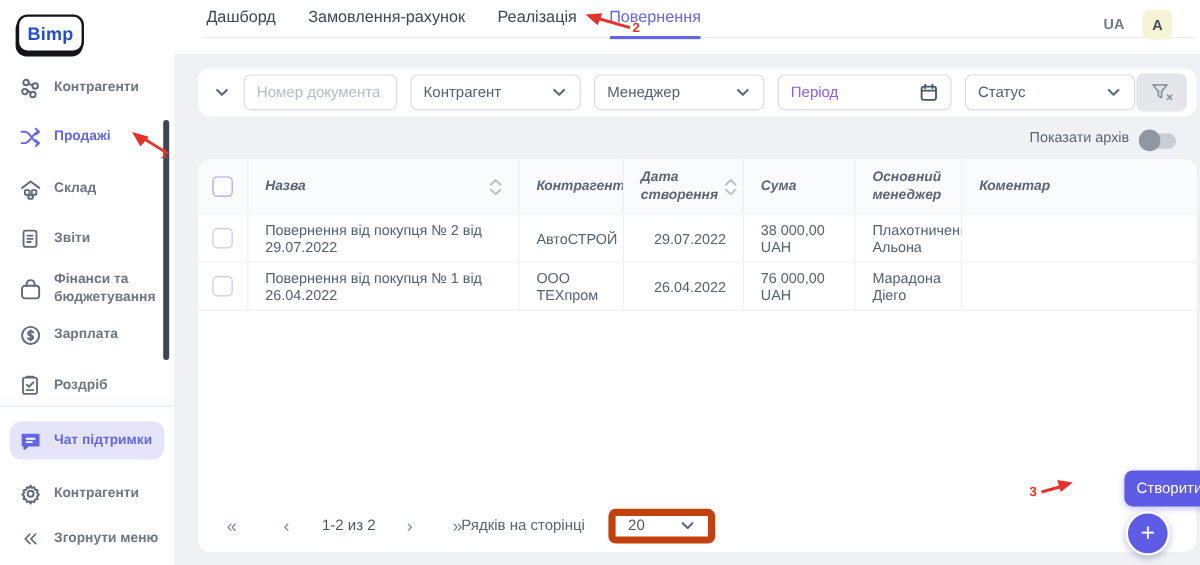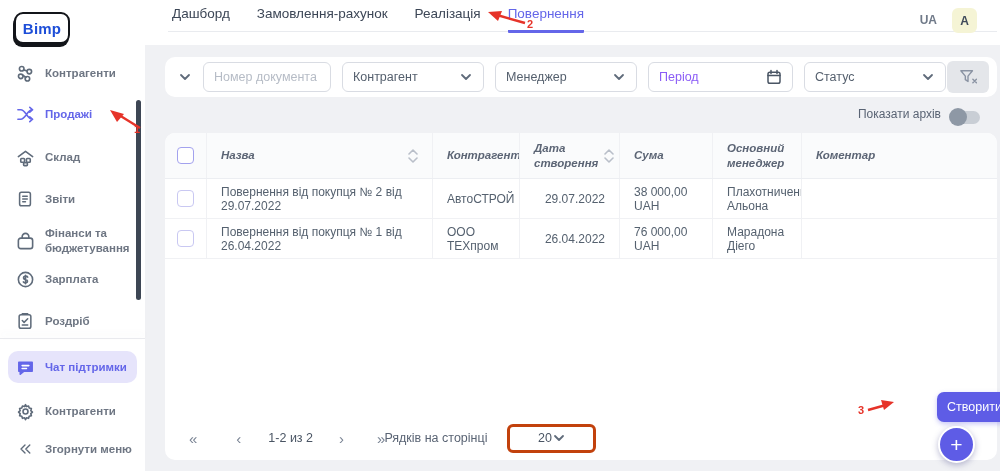--- a/index.html
+++ b/index.html
@@ -73,22 +73,22 @@
   .cbx { width:17px; height:17px; border:1.6px solid #c9c8f2; border-radius:4px; background:#fff; cursor:pointer; }
   .thead .cbx { border-color:#a3a2ee; }
   .sort { display:flex; flex-direction:column; gap:2px; margin-left:auto; padding-left:6px; cursor:pointer; }
   .sort svg { stroke:#b9bfc9; fill:none; stroke-width:1.6; stroke-linecap:round; stroke-linejoin:round; }
 
   
   .pagebar { position:absolute; left:16px; bottom:2px; height:40px; display:flex; align-items:center; font-size:12.5px; color:#5a6474; }
   .pg-ic { color:#7a8494; font-size:15px; cursor:pointer; user-select:none; letter-spacing:-1px; }
   .pg-range { margin:0 0 0 28px; color:#4a5564; }
   .rpp-label { }
-  .rpp-select { margin-left:20px; width:89px; height:29px; border:3px solid #c2410c; border-radius:6px; display:flex;
-                align-items:center; justify-content:center; padding:0 10px; cursor:pointer; color:#4a5564; }
+  .rpp-select { margin-left:20px; width:89px; height:29px; border:6px solid #c2410c; border-radius:6px; display:flex;
+                align-items:center; justify-content:space-between; padding:0 10px; cursor:pointer; color:#4a5564; }
 
   
   .create-btn { position:absolute; left:728px; top:259px; width:93px; height:30px; background:#5e5ce6; border:none;
                 border-radius:7px; color:#fff; font-size:12.5px; font-family:inherit; display:flex; align-items:center;
                 justify-content:center; gap:8px; cursor:pointer; box-shadow:0 2px 5px rgba(94,92,230,0.35);margin-left:44px; }
   .create-btn .plus { font-size:17px; font-weight:400; line-height:1; margin-top:-1px; }
   .fab { position:absolute; left:773px; top:293px; width:37px; height:37px; border-radius:50%; background:#5e5ce6;
          border:2px solid #fff; color:#fff; font-size:21px; font-weight:300; display:flex; align-items:center;
          justify-content:center; cursor:pointer; box-shadow:0 2px 6px rgba(60,60,130,0.35); }
 

